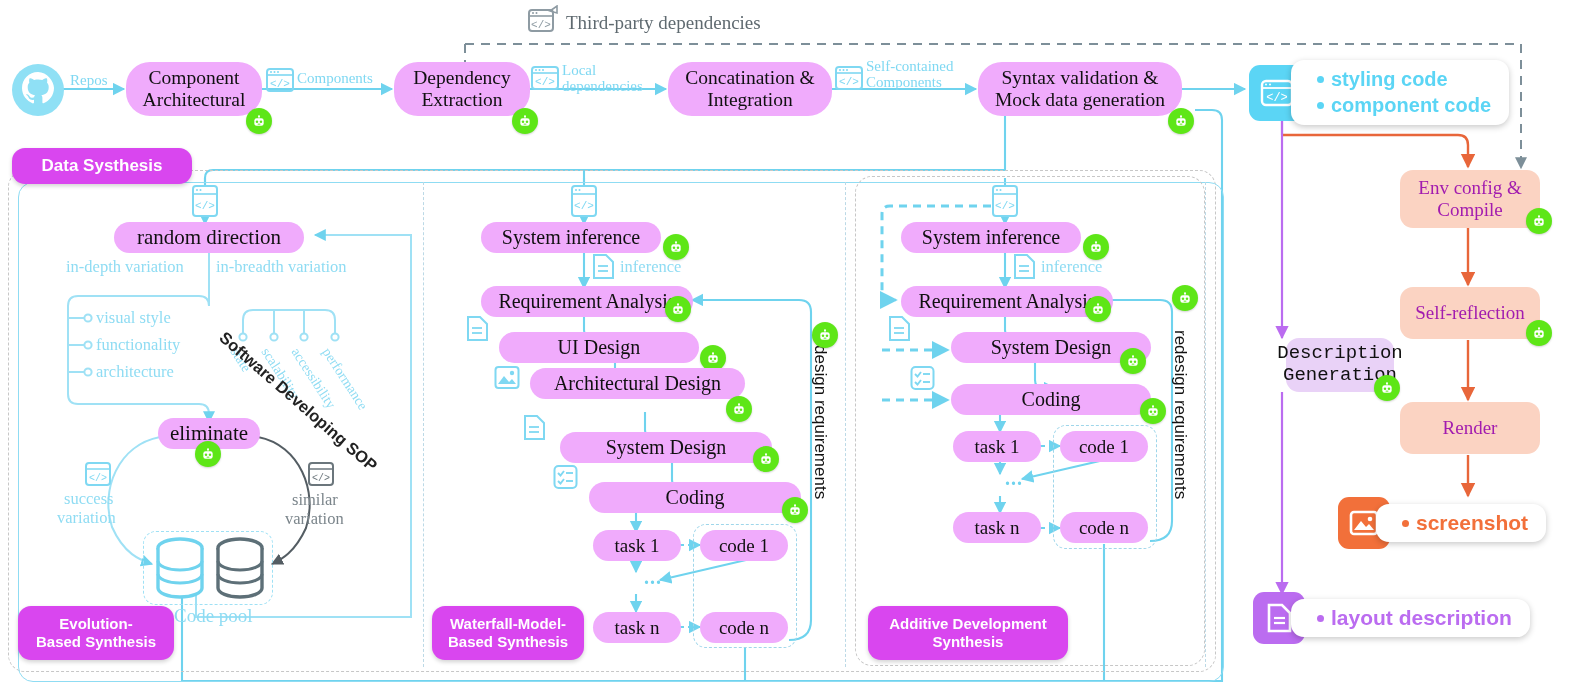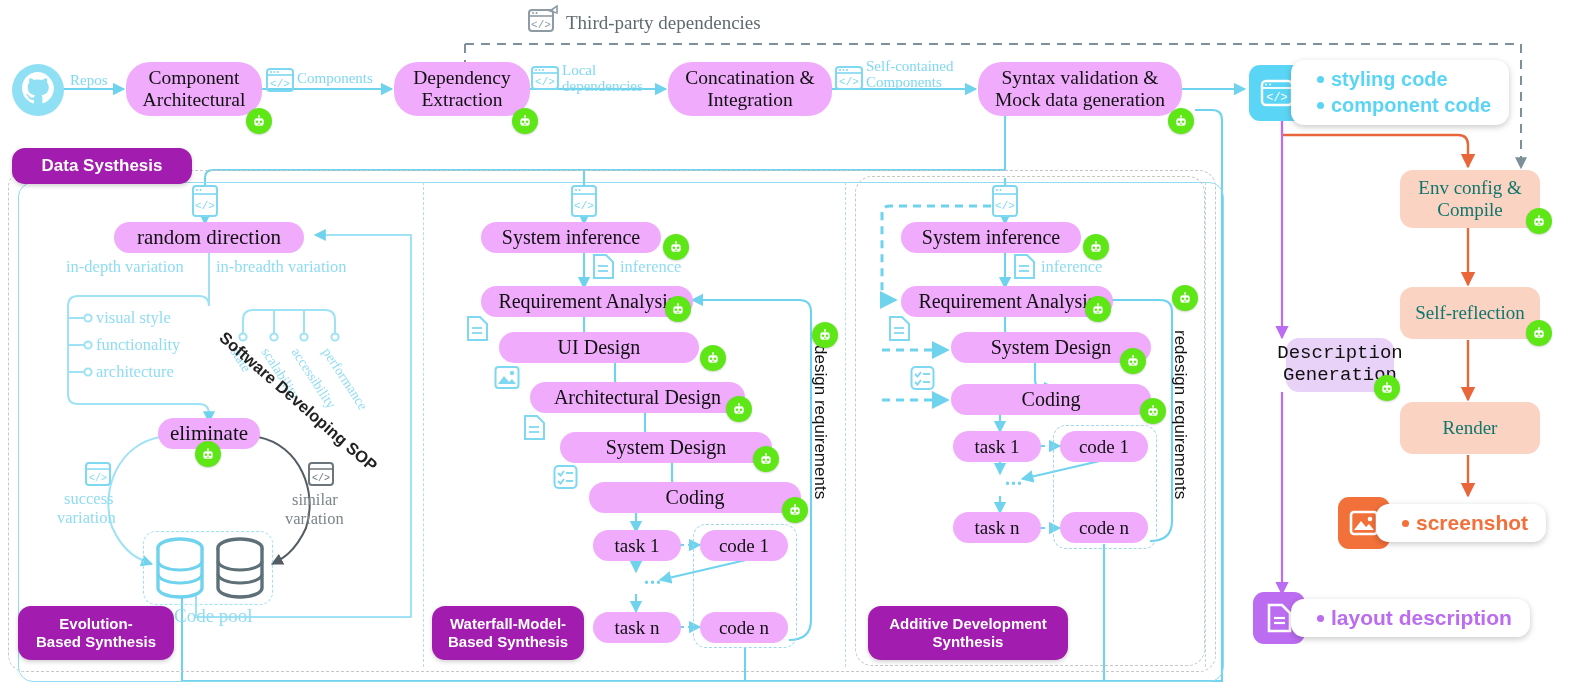--- a/index.html
+++ b/index.html
@@ -6,26 +6,26 @@
   body{width:1578px;height:697px;overflow:hidden;font-family:"Liberation Serif",serif;}
   #stage{position:relative;width:1578px;height:697px;}
 
   .abs{position:absolute;box-sizing:border-box;}
 
   
   .pbox{background:#f0abfc;border-radius:24px;display:flex;align-items:center;justify-content:center;
         text-align:center;color:#101010;font-family:"Liberation Serif",serif;line-height:1.12;}
   .pbox.md{font-size:19.5px;}
   .obox{background:#fbd3c2;border-radius:13px;display:flex;align-items:center;justify-content:center;
-        text-align:center;color:#0f766e;font-size:19px;line-height:1.15;}
+        text-align:center;color:#a21caf;font-size:19px;line-height:1.15;}
   .vbox{background:#e9d2f7;border-radius:13px;display:flex;align-items:center;justify-content:center;
         text-align:center;color:#101010;font-size:19px;line-height:1.15;}
 
   
-  .pill{background:#a21caf;color:#fff;border-radius:13px;display:flex;align-items:center;justify-content:center;
+  .pill{background:#d946ef;color:#fff;border-radius:13px;display:flex;align-items:center;justify-content:center;
         text-align:center;font-family:"Liberation Sans",sans-serif;font-weight:bold;font-size:15px;line-height:1.2;
         padding:5px 12px;box-shadow:0 2px 4px rgba(0,0,0,.18);}
 
   
   .clab{color:#7fd8f2;font-family:"Liberation Serif",serif;font-size:15px;line-height:1.08;}
   .clab2{color:#8fdcf3;font-family:"Liberation Serif",serif;font-size:16.5px;line-height:1.1;}
 
   
   .dashpanel{border:1.6px dashed #c7c7c7;border-radius:17px;}
   .dashcyan{border:1.8px dashed #8ad9f0;border-radius:13px;}
@@ -521,21 +521,21 @@
       </svg>
   </div>
   <div class="abs" style="left:494px;top:365px;">
     <svg width="26" height="25" viewBox="0 0 26 25">
       <rect x="1.5" y="2" width="23" height="21" rx="3" fill="#fff" stroke="#7fd8f2" stroke-width="2"></rect>
       <circle cx="18" cy="8" r="2.2" fill="#7fd8f2"></circle>
       <path d="M4 19 L10 11 L15 17 L18 14 L22 19 z" fill="#7fd8f2"></path>
     </svg>
   </div>
 
-  <div class="abs pbox" style="left:530px;top:382px;width:215px;height:31px;font-size:20px;text-align:right;">
+  <div class="abs pbox" style="left:530px;top:368px;width:215px;height:31px;font-size:20px;text-align:right;">
     <span>Architectural Design</span>
   </div>
   <div class="abs robot" style="left:726px;top:396px;">
     <svg viewBox="0 0 24 24">
         <circle cx="12" cy="5" r="1.6" fill="#fff"></circle>
         <rect x="11.4" y="5.6" width="1.2" height="2.6" fill="#fff"></rect>
         <rect x="5" y="8" width="14" height="11" rx="3.4" fill="#fff"></rect>
         <circle cx="9" cy="13" r="1.9" fill="#5ee617"></circle>
         <circle cx="15" cy="13" r="1.9" fill="#5ee617"></circle>
         <rect x="10" y="16" width="4" height="1.4" fill="#5ee617"></rect>

